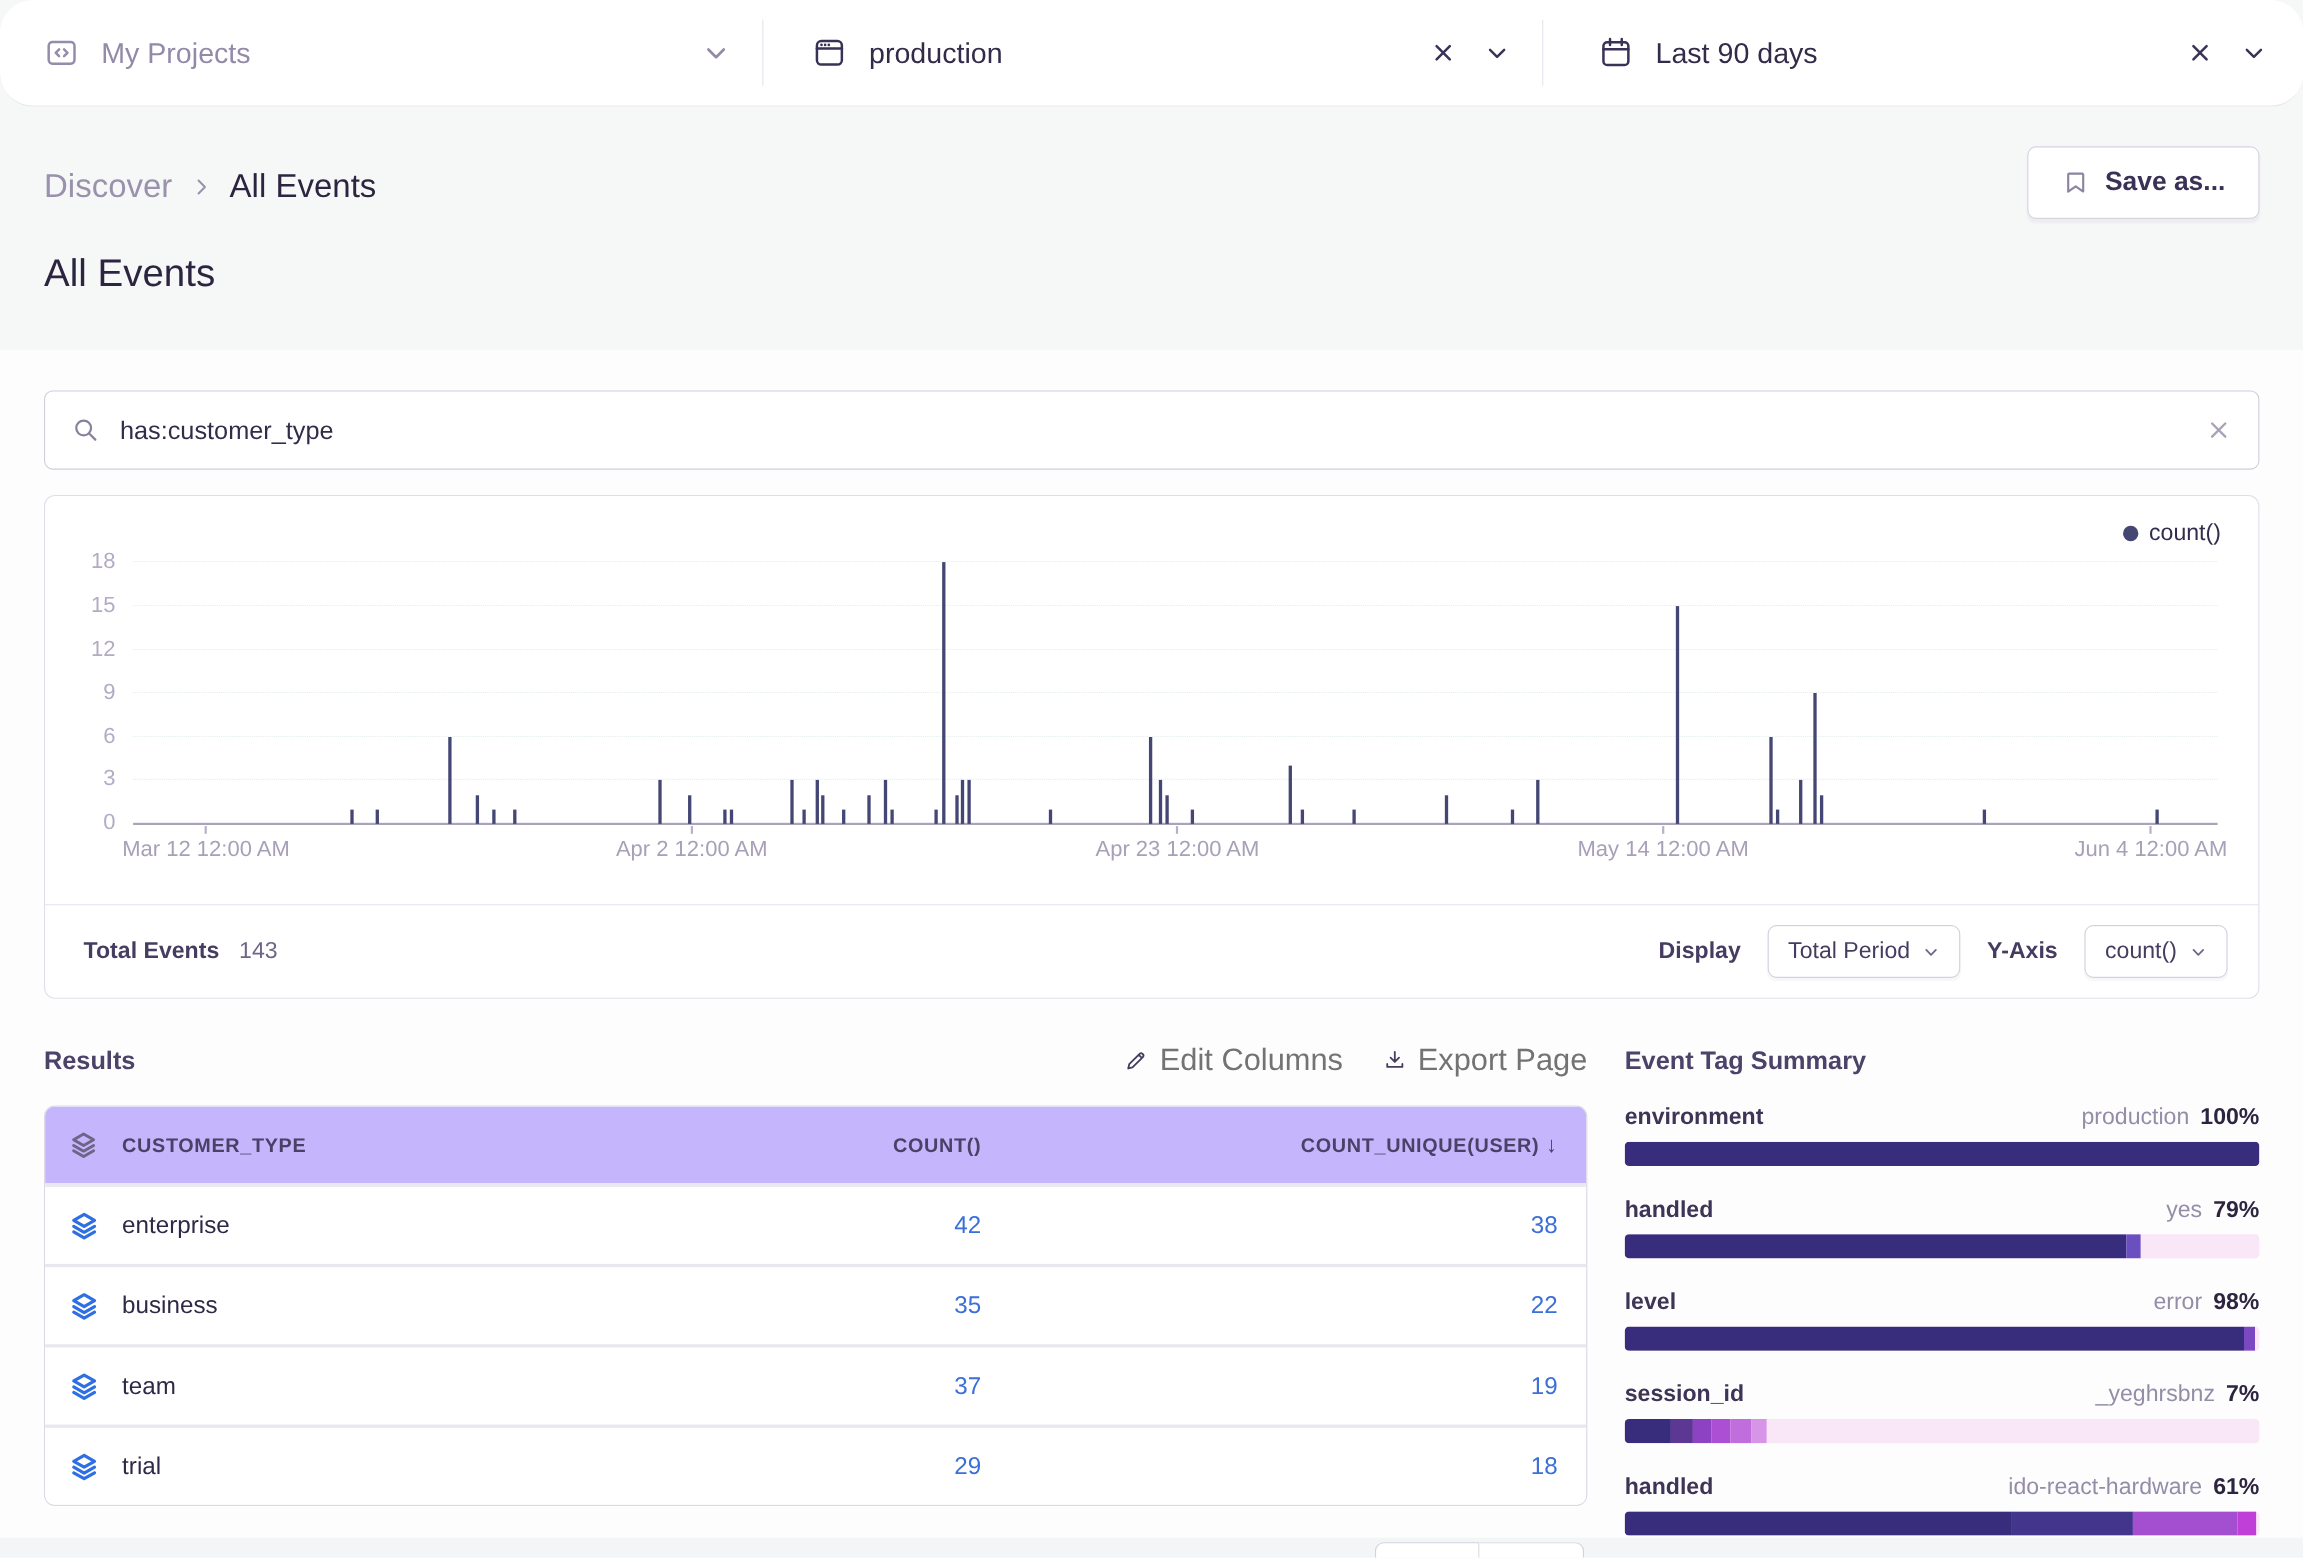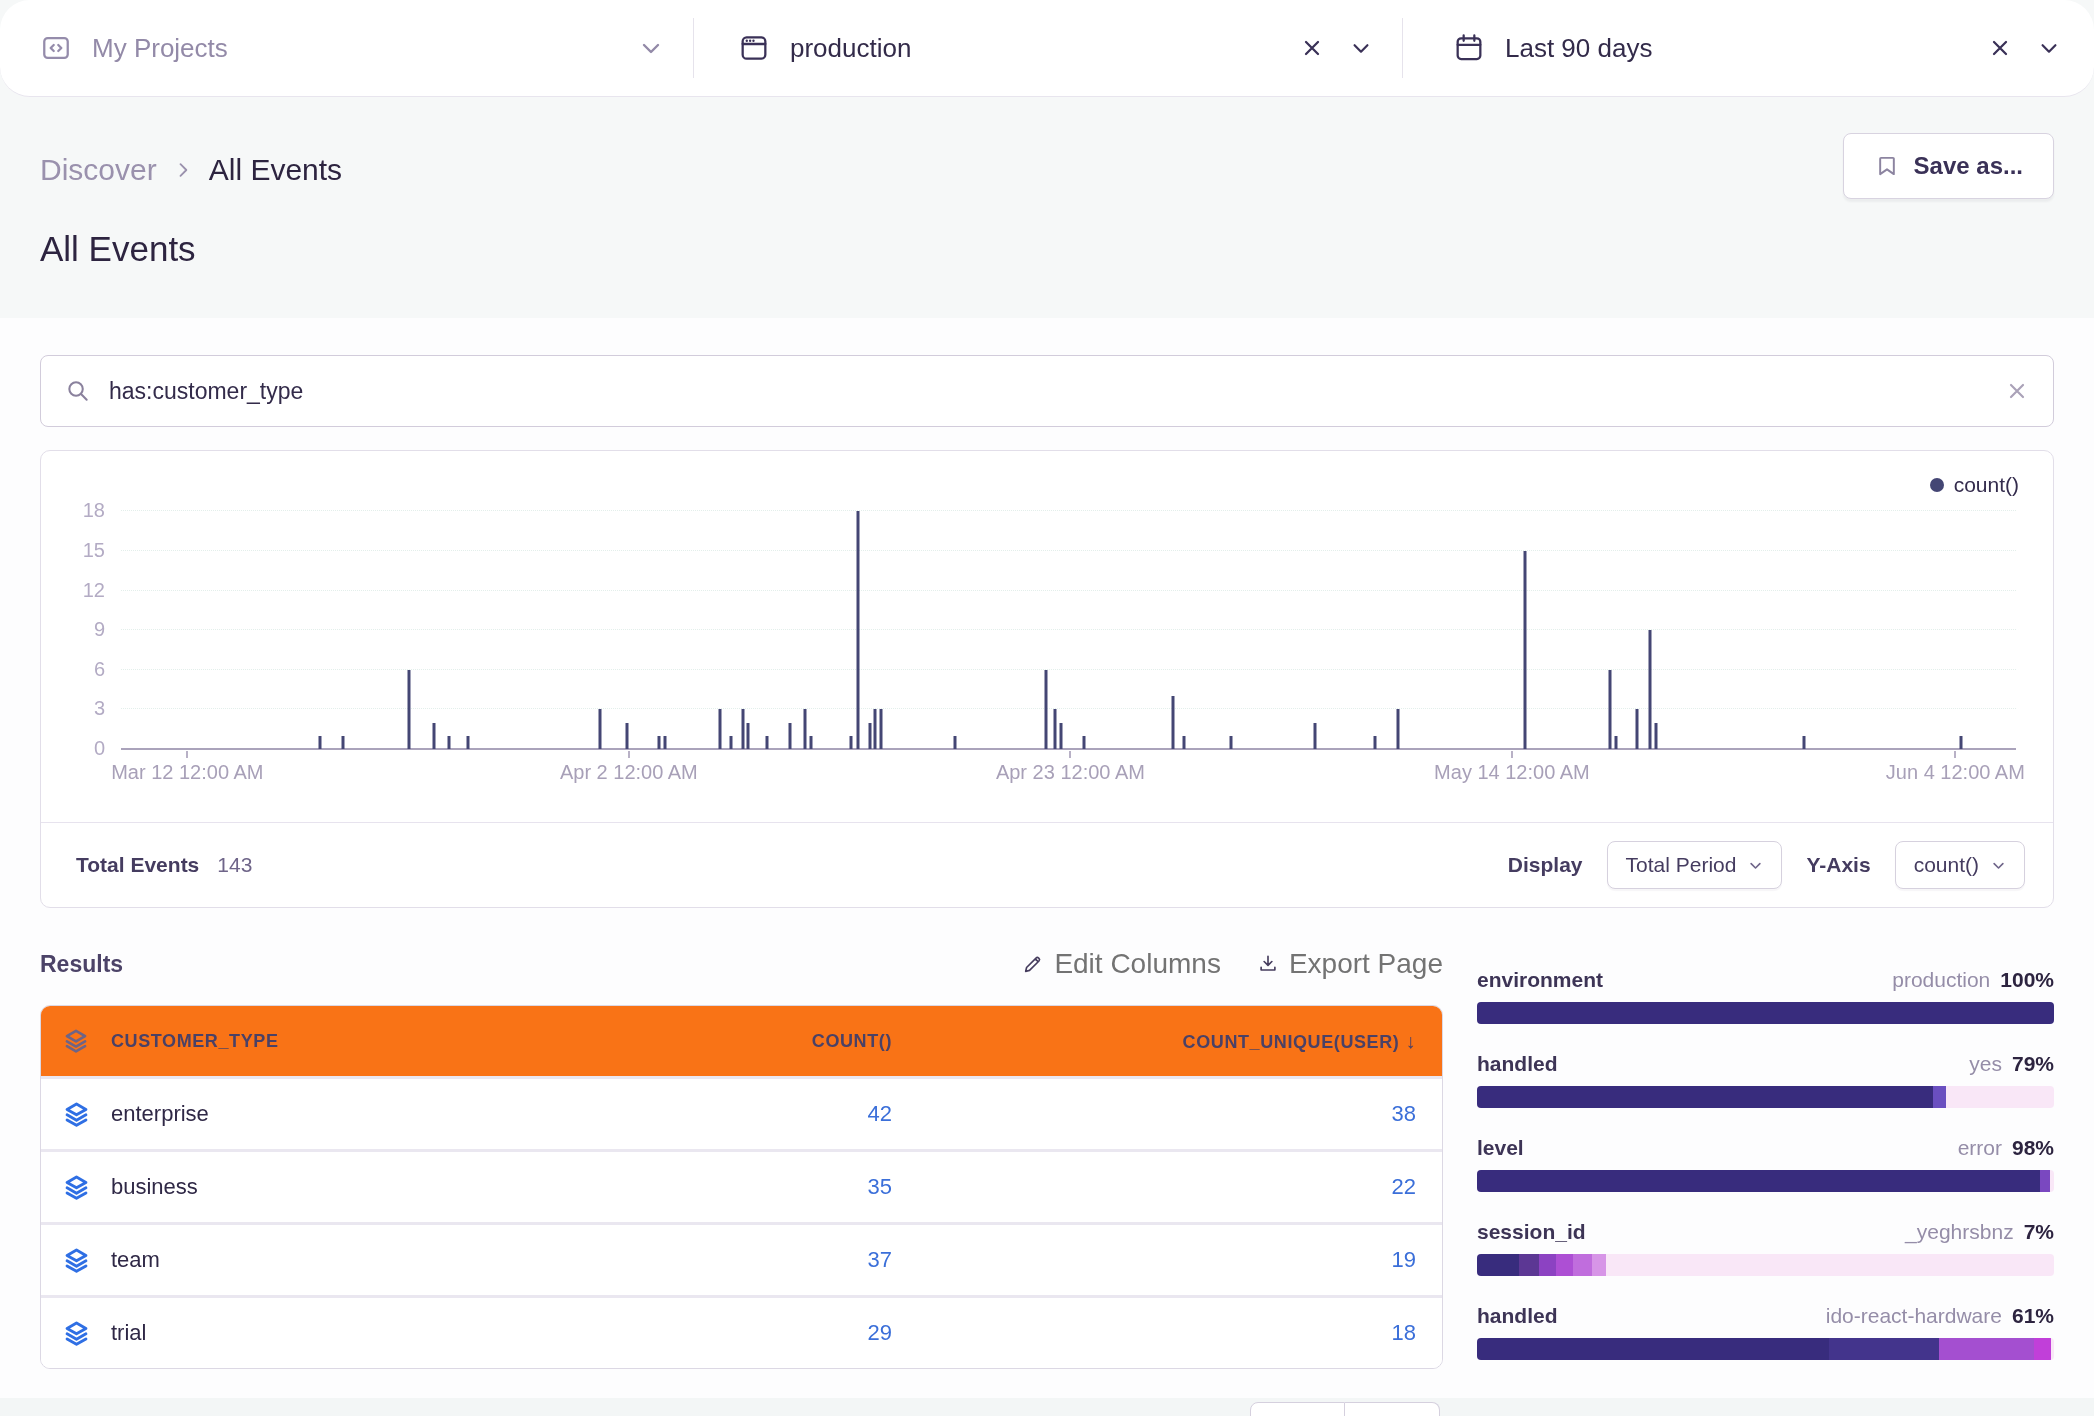--- a/index.html
+++ b/index.html
@@ -59,21 +59,21 @@
   
   .results-area { margin-top:38px; display:flex; gap:34px; }
   .results-col { width:1403px; flex:none; }
   .col-head { display:flex; align-items:center; height:36px; }
   .col-title { font-size:23px; font-weight:700; color:#4c4368; }
   .head-actions { margin-left:auto; display:flex; align-items:center; gap:36px; }
   .head-action { display:flex; align-items:center; gap:10px; font-size:28px; color:#737373; cursor:pointer; }
 
   .table { margin-top:23px; border:1px solid #dcd8e4; border-radius:10px; overflow:hidden; background:#fff; }
   .t-grid { display:grid; grid-template-columns:70px 1fr 300px 538px; align-items:center; }
-  .t-header { height:70px; background:#f97316; }
+  .t-header { height:70px; background:#c4b5fd; }
   .th { font-size:18px; font-weight:700; color:#4a4166; letter-spacing:0.6px; }
   .th-right, .td-right { text-align:right; }
   .t-header .th:nth-child(3) { padding-right:12px; }
   .t-header .th:nth-child(4) { padding-right:26px; }
   .t-row { height:73px; border-top:3px solid #eae7f0; background:#fff; }
   .cell-icon { display:flex; justify-content:center; }
   .cell-name { font-size:22px; color:#2f2846; }
   .cell-num { font-size:22px; color:#3b6fd9; cursor:pointer; }
   .t-row .cell-num:nth-child(3) { padding-right:12px; }
   .t-row .cell-num:nth-child(4) { padding-right:26px; }
@@ -404,20 +404,23 @@
         <span class="page-btn">
           
         </span>
         <span class="page-btn">
           
         </span>
       </div>
     </div>
 
     <div class="tags-col">
+      <div class="col-head">
+        <span class="col-title">Event Tag Summary</span>
+      </div>
       <div class="tag-list" id="tag-list">
   <div class="tag-block">
     <div class="tag-head">
       <span class="tag-name">environment</span>
       <span class="tag-val">production</span>
       <span class="tag-pct">100%</span>
     </div>
     <div class="tag-bar" style="background: rgb(249, 231, 247);">
               <div class="tag-seg" style="width: 100%; background: rgb(56, 44, 125);"></div>
             </div>

